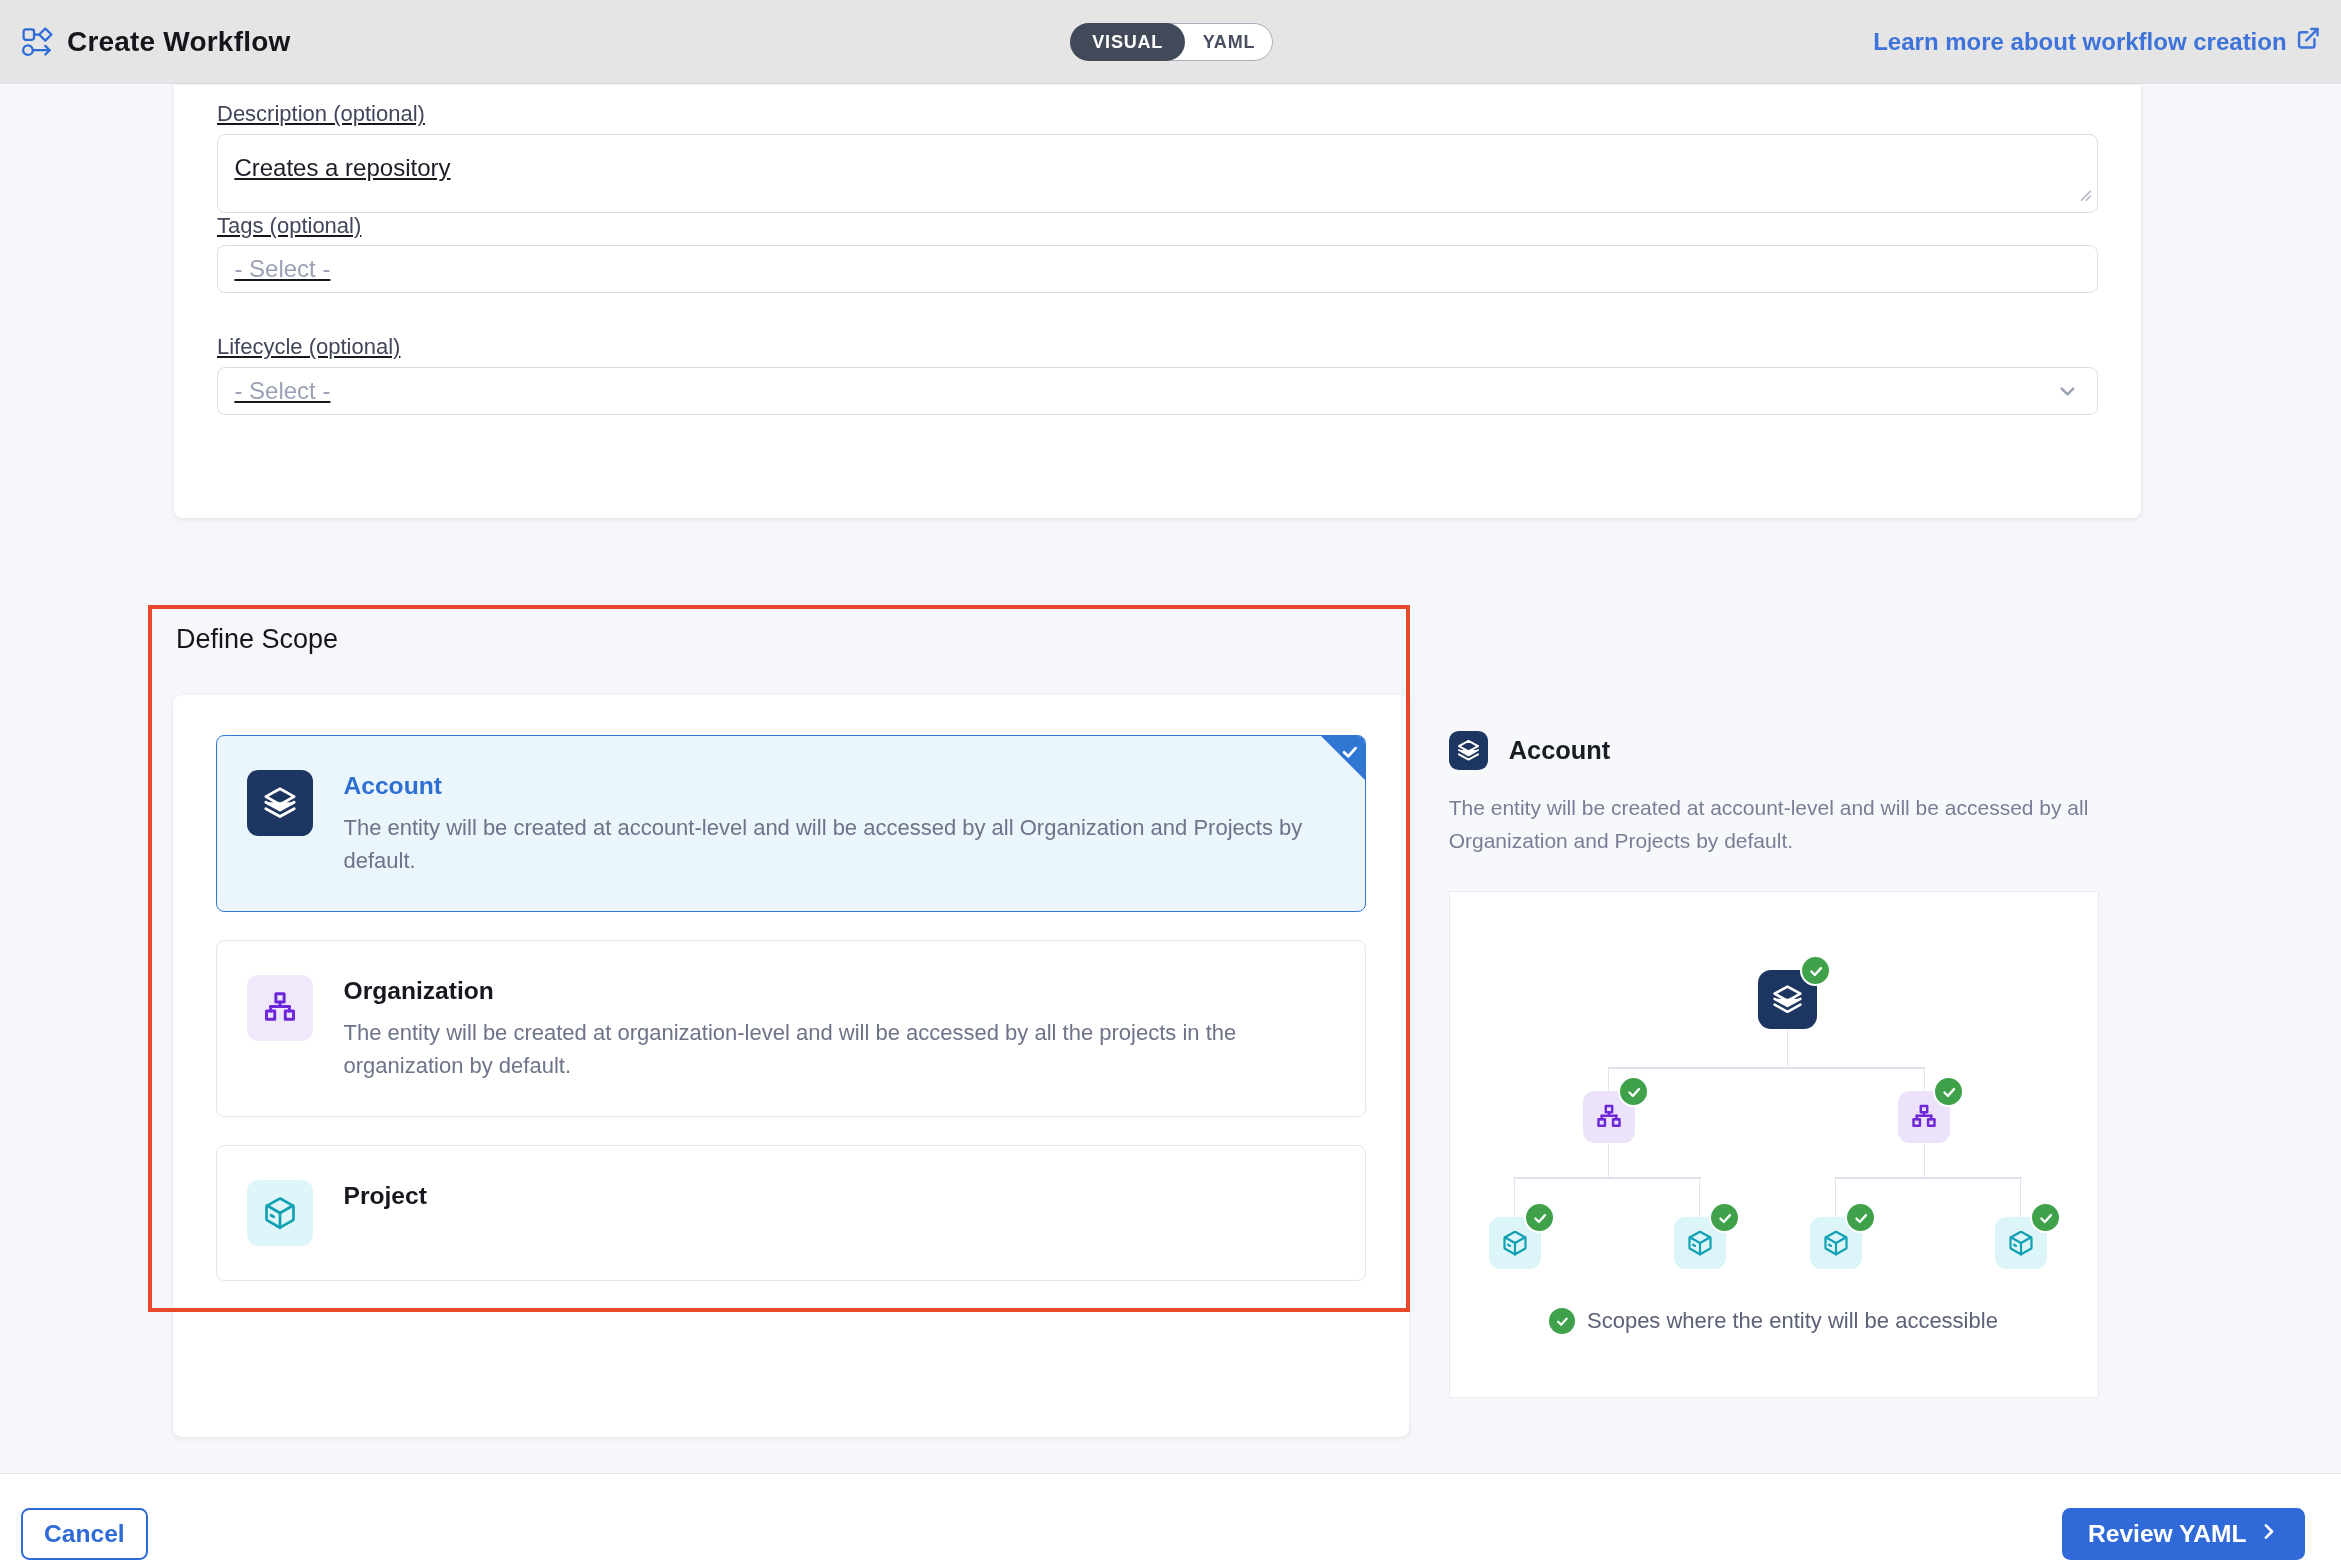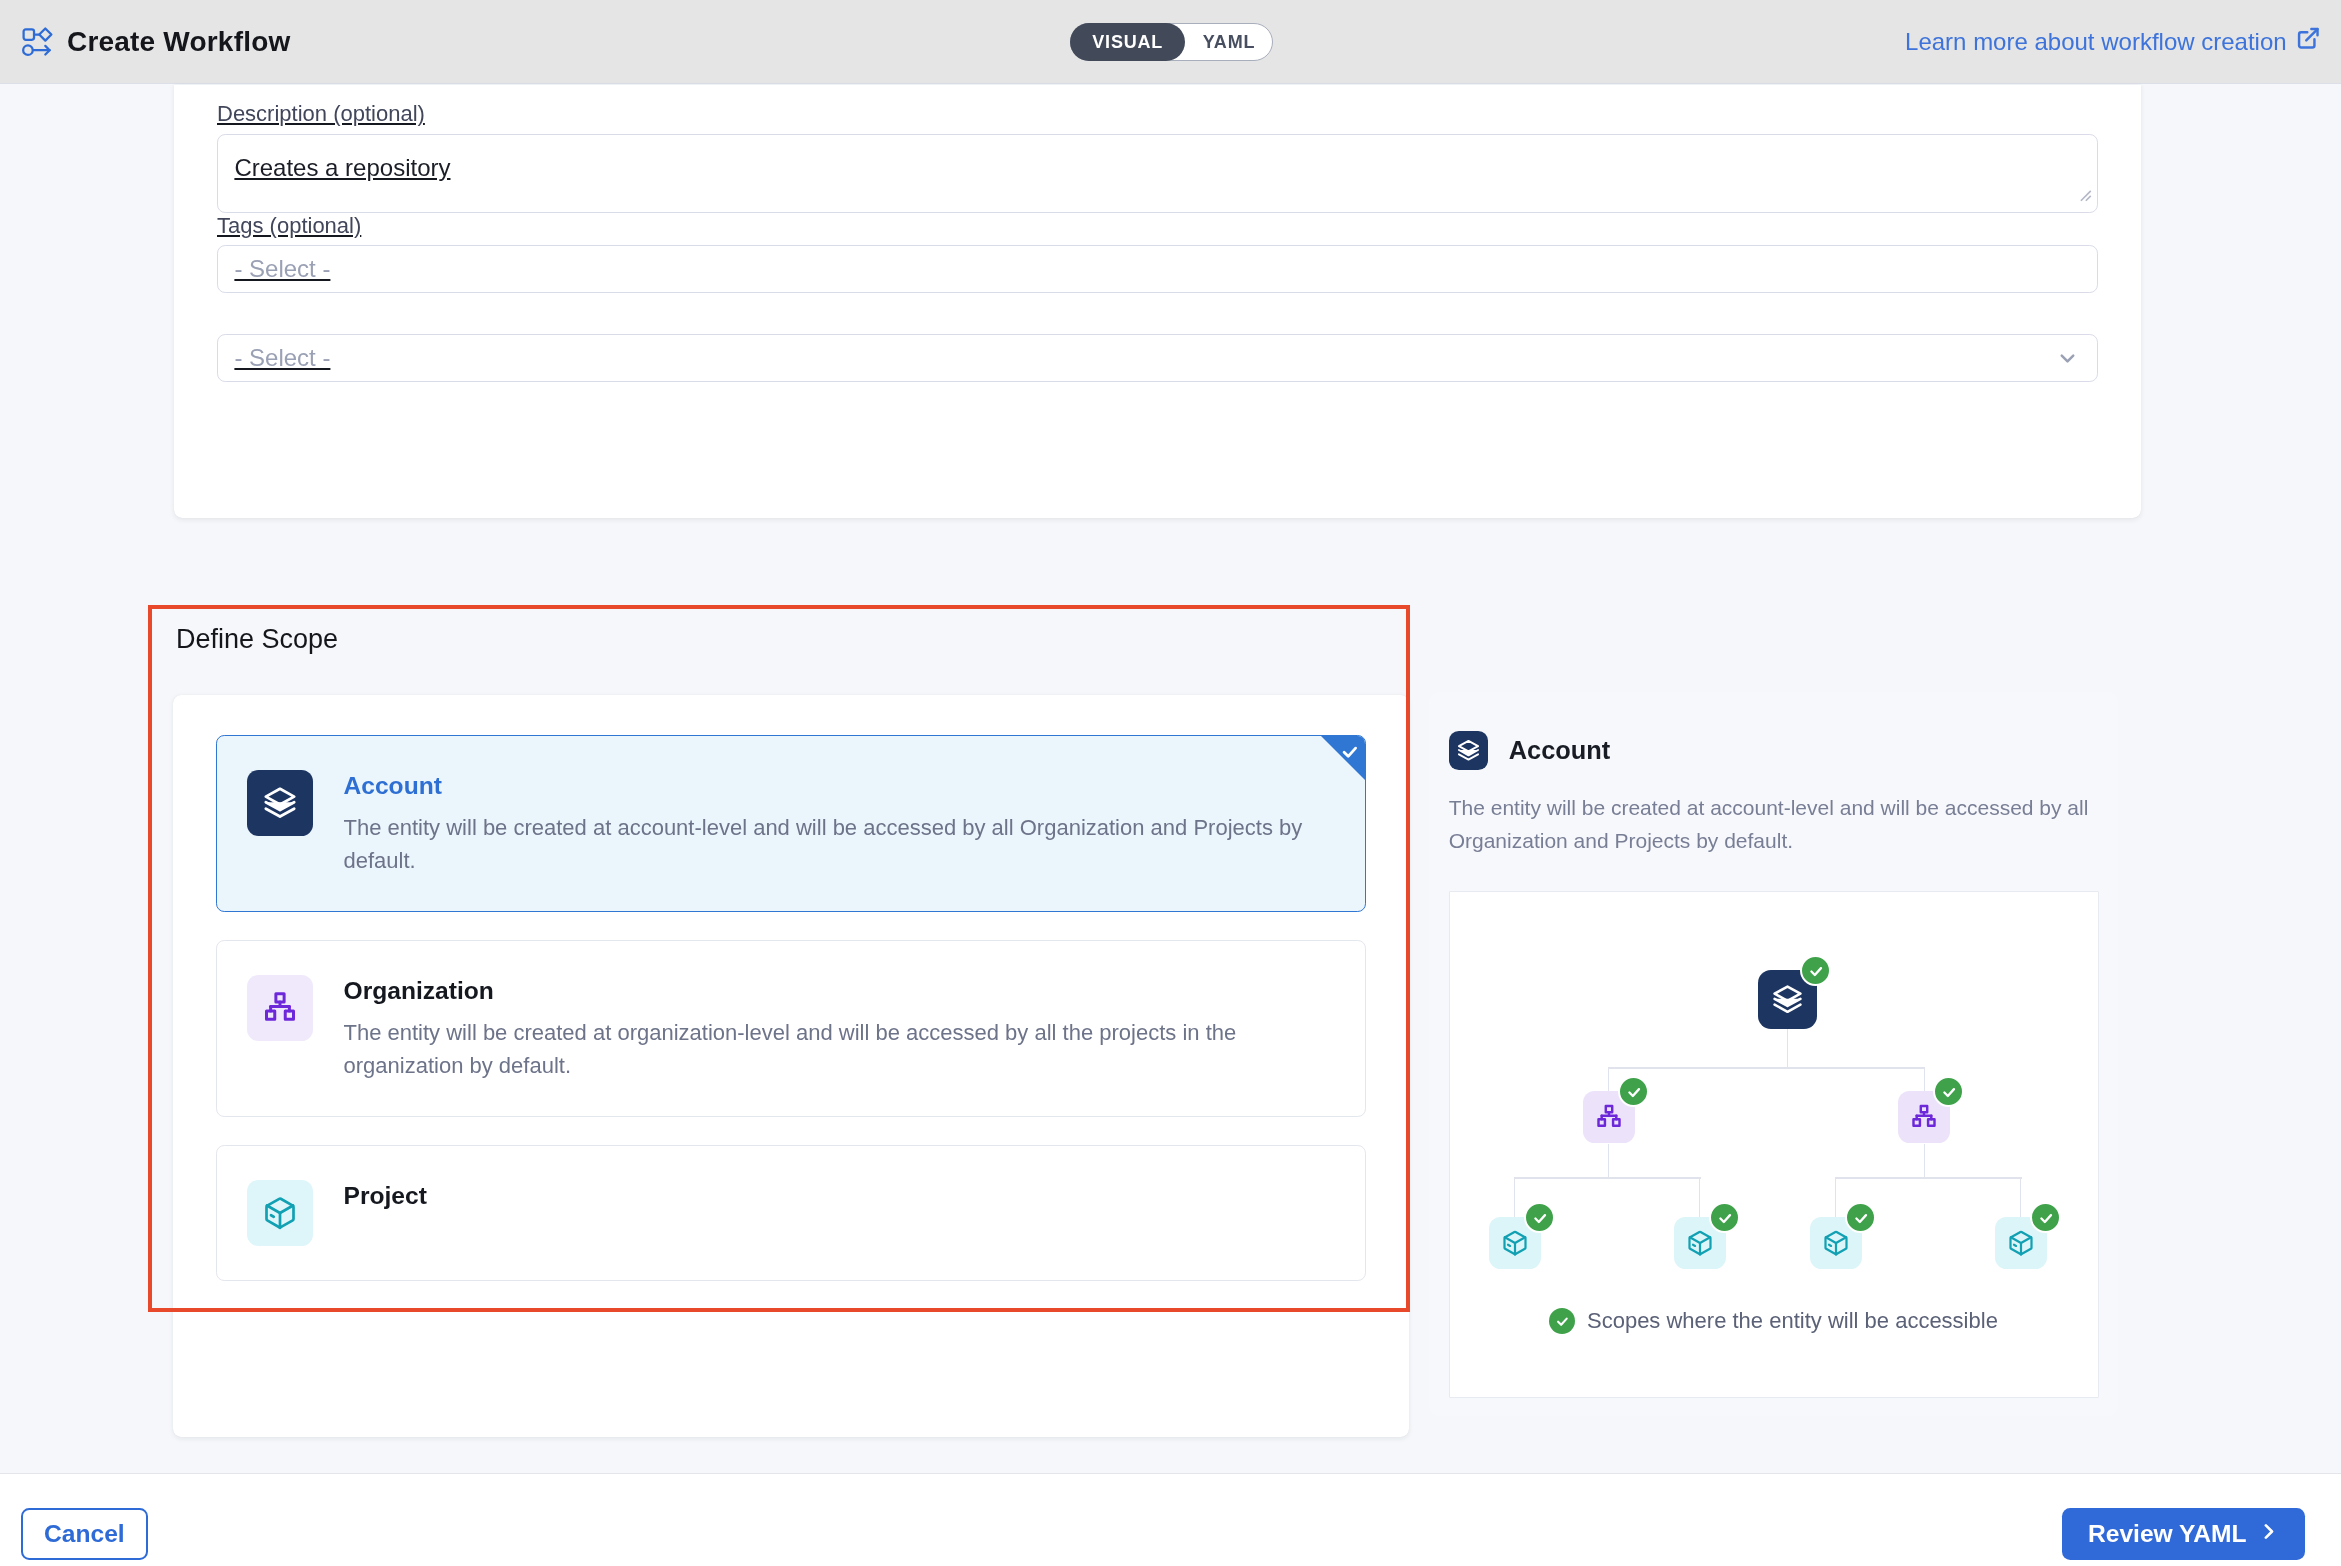--- a/index.html
+++ b/index.html
@@ -29,21 +29,21 @@
     display:flex; align-items:center; justify-content:center;
     color:#fff; font-size:18px; font-weight:700; letter-spacing:0.8px; cursor:pointer;
   }
   .toggle-seg-yaml {
     position:absolute; left:115px; top:0; right:0; bottom:0;
     display:flex; align-items:center; justify-content:center;
     color:#474e5f; font-size:18px; font-weight:700; letter-spacing:0.8px; cursor:pointer;
   }
   .learn-more {
     margin-left:auto; display:flex; align-items:center; gap:9.8px;
-    color:#3d73da; font-size:24px; font-weight:400; cursor:pointer; text-decoration:none;
+    color:#3d73da; font-size:24px; font-weight:700; cursor:pointer; text-decoration:none;
   }
   
   .form-card {
     position:absolute; left:174px; top:85px; width:1967px; height:433px;
     background:#fff; border-radius:0 0 8.2px 8.2px;
     box-shadow:0 1.6px 4.9px rgba(33,40,60,.08), 0 0 0.8px rgba(33,40,60,.10);
     padding:16px 43px;
     text-decoration:underline;
   }
   .field-label { font-size:22px; color:#41465a; height:26px; line-height:26px; }
@@ -182,20 +182,21 @@
       <svg width="16.4" height="16.4" viewBox="0 0 20 20" stroke="#b4b8c6" stroke-width="2">
         <line x1="6" y1="18" x2="18" y2="6"></line>
         <line x1="12" y1="18" x2="18" y2="12"></line>
       </svg>
     </span>
   </div>
 
   <div class="field-label">Tags (optional)</div>
   <input class="text-input" type="text" placeholder="- Select -" style="">
 
+  <div class="field-label">Lifecycle (optional)</div>
   <div class="select-box">
     <span class="select-placeholder">- Select -</span>
     <span class="select-chevron">
       <svg width="23" height="23" viewBox="0 0 24 24" fill="none" stroke="#9ba1b5" stroke-width="2.6" stroke-linecap="round" stroke-linejoin="round">
         <polyline points="6 9 12 15 18 9"></polyline>
       </svg>
     </span>
   </div>
 </div>
 

